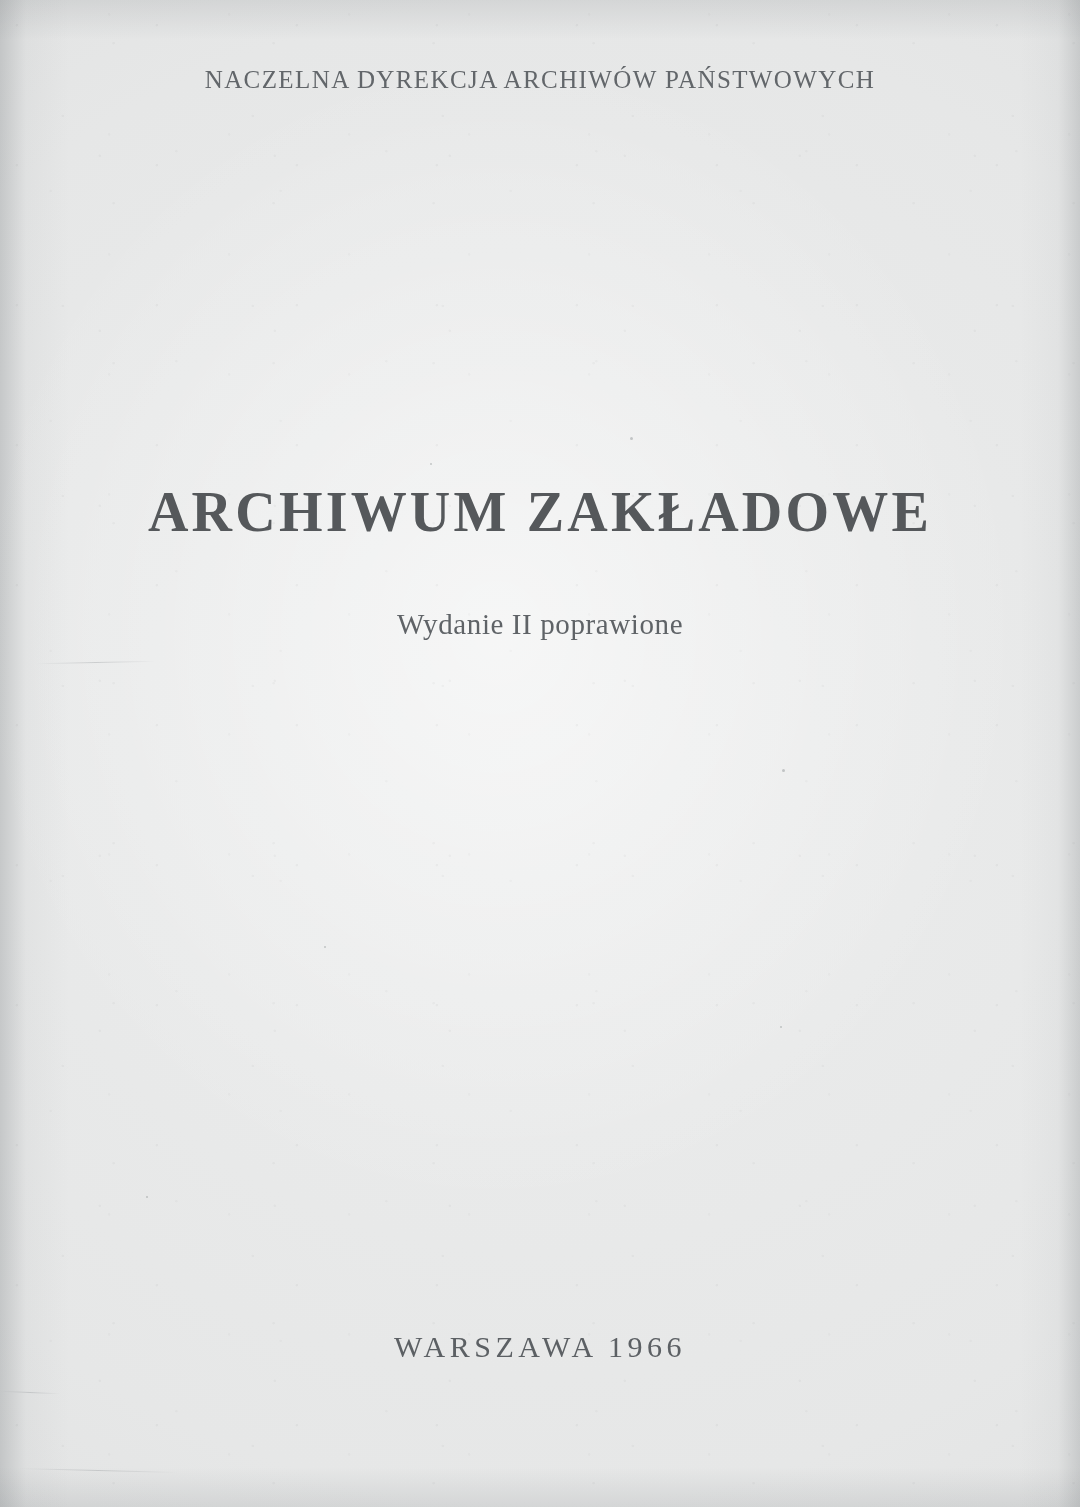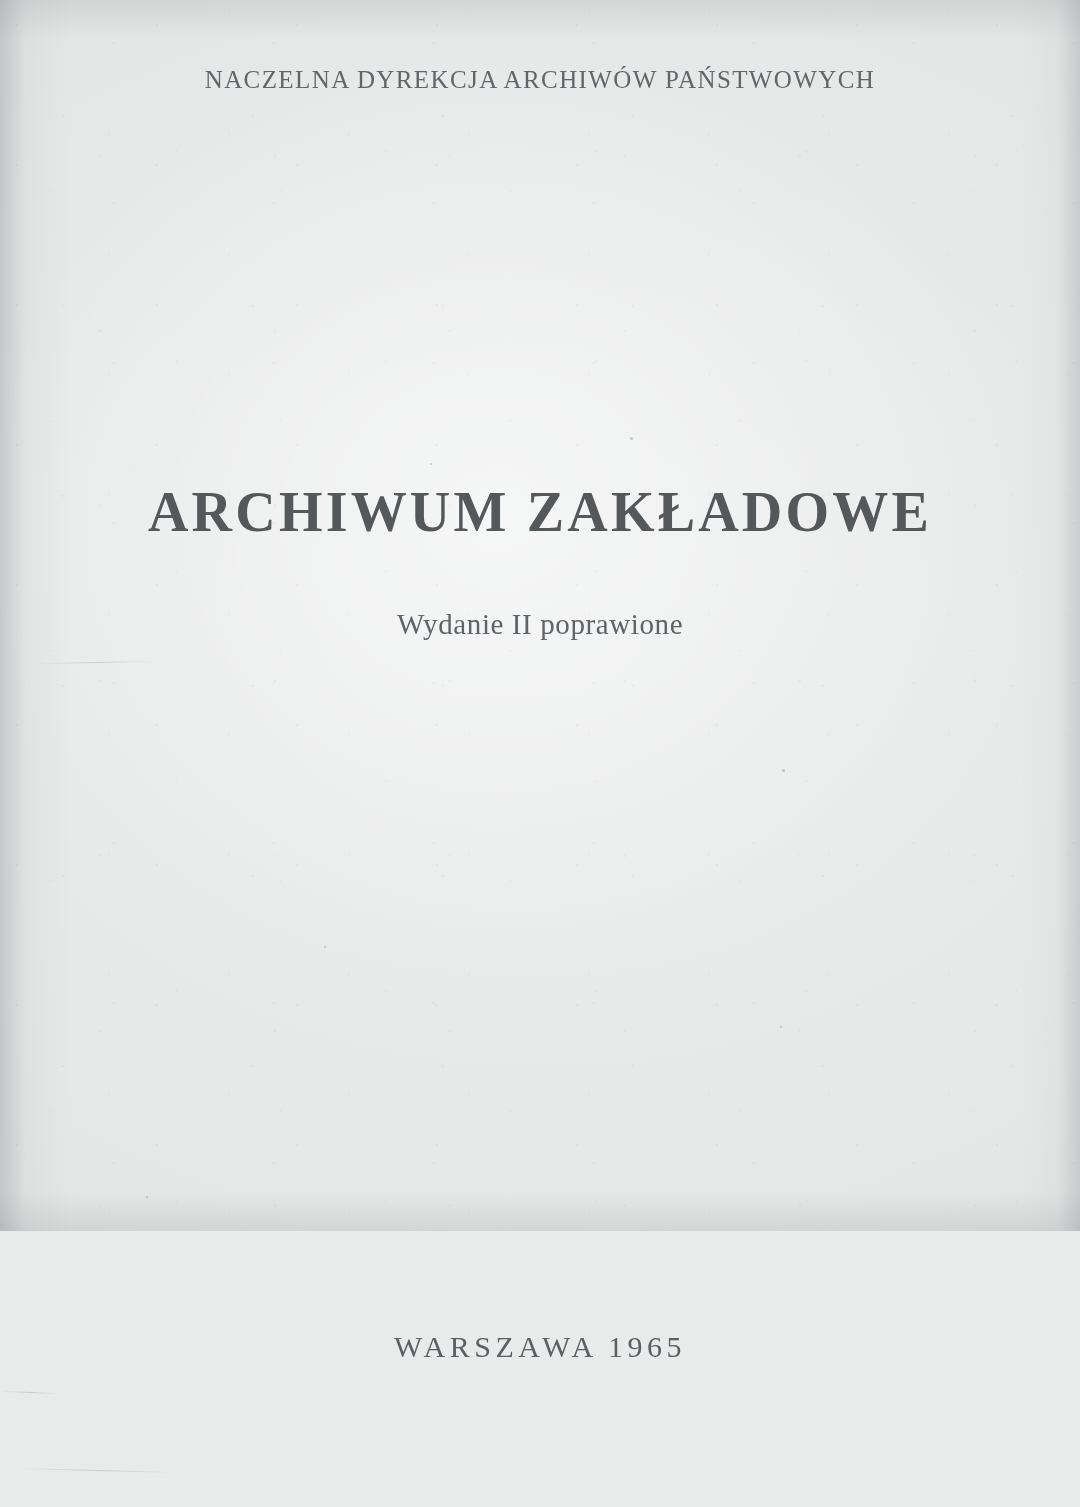--- a/index.html
+++ b/index.html
@@ -12,21 +12,21 @@
     overflow: hidden;
     background: #e9eaea;
     font-family: "Liberation Serif", serif;
     color: #5a5d60;
   }
 
   
   .page {
     position: relative;
     width: 1080px;
-    height: 1231px;
+    height: 1507px;
     background:
       radial-gradient(ellipse 70% 55% at 46% 42%, rgba(255,255,255,0.55) 0%, rgba(255,255,255,0.0) 70%),
       radial-gradient(ellipse 120% 80% at 50% 50%, #eceded 0%, #e6e7e7 62%, #dedfdf 100%);
     box-sizing: border-box;
   }
   
   .page::before {
     content: "";
     position: absolute;
     inset: 0;
@@ -135,21 +135,21 @@
 <div class="page">
   <div class="content">
 
     <div class="line publisher">NACZELNA DYREKCJA ARCHIWÓW PAŃSTWOWYCH</div>
 
 
     <div class="line edition">Wydanie II poprawione</div>
 
     <div class="line title">ARCHIWUM ZAKŁADOWE</div>
 
-    <div class="line imprint">WARSZAWA 1965</div>
+    <div class="line imprint">WARSZAWA 1966</div>
 
   </div>
 
   <div class="crease crease-1"></div>
   <div class="crease crease-2"></div>
   <div class="crease crease-3"></div>
 
   <div class="speck" style="top:437px; left:630px; width:3px; height:3px;"></div>
   <div class="speck" style="top:463px; left:430px; width:2px; height:2px;"></div>
   <div class="speck" style="top:769px; left:782px; width:3px; height:3px;"></div>

